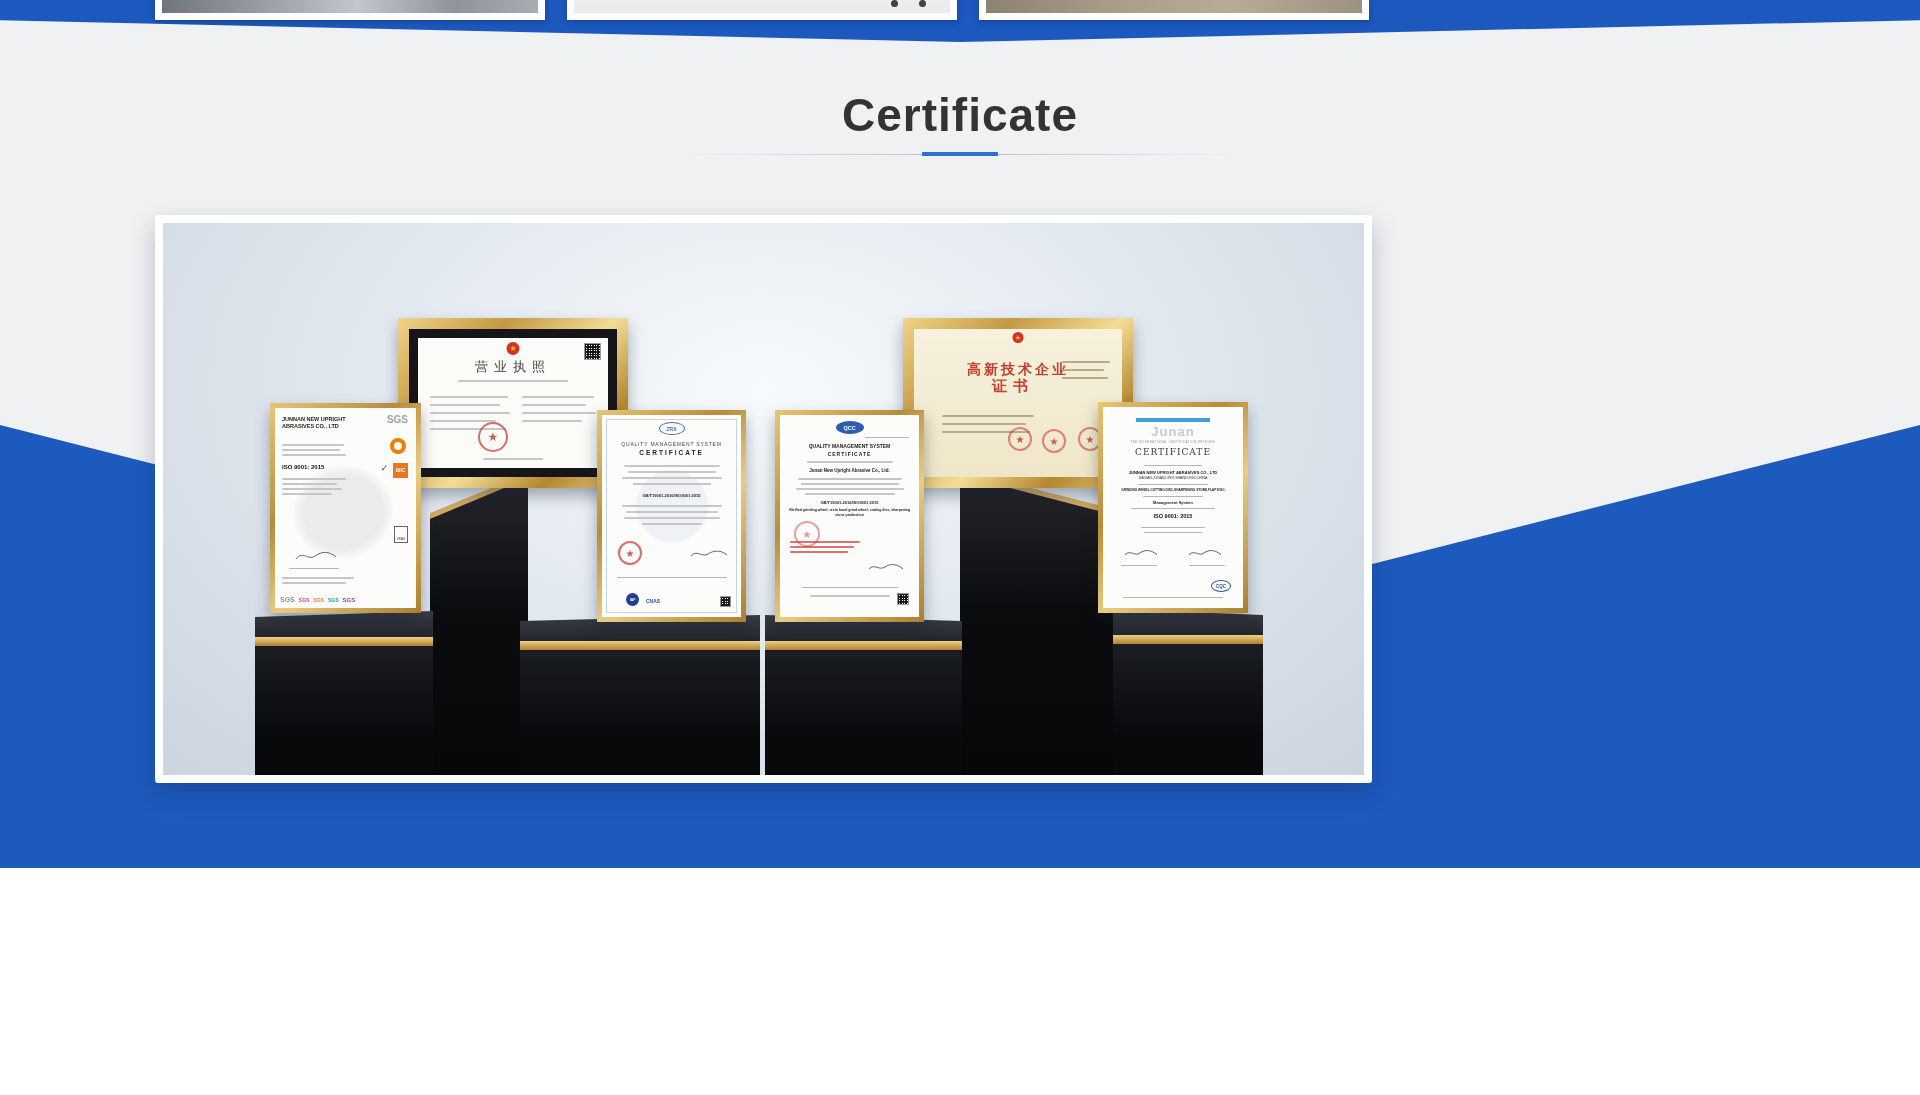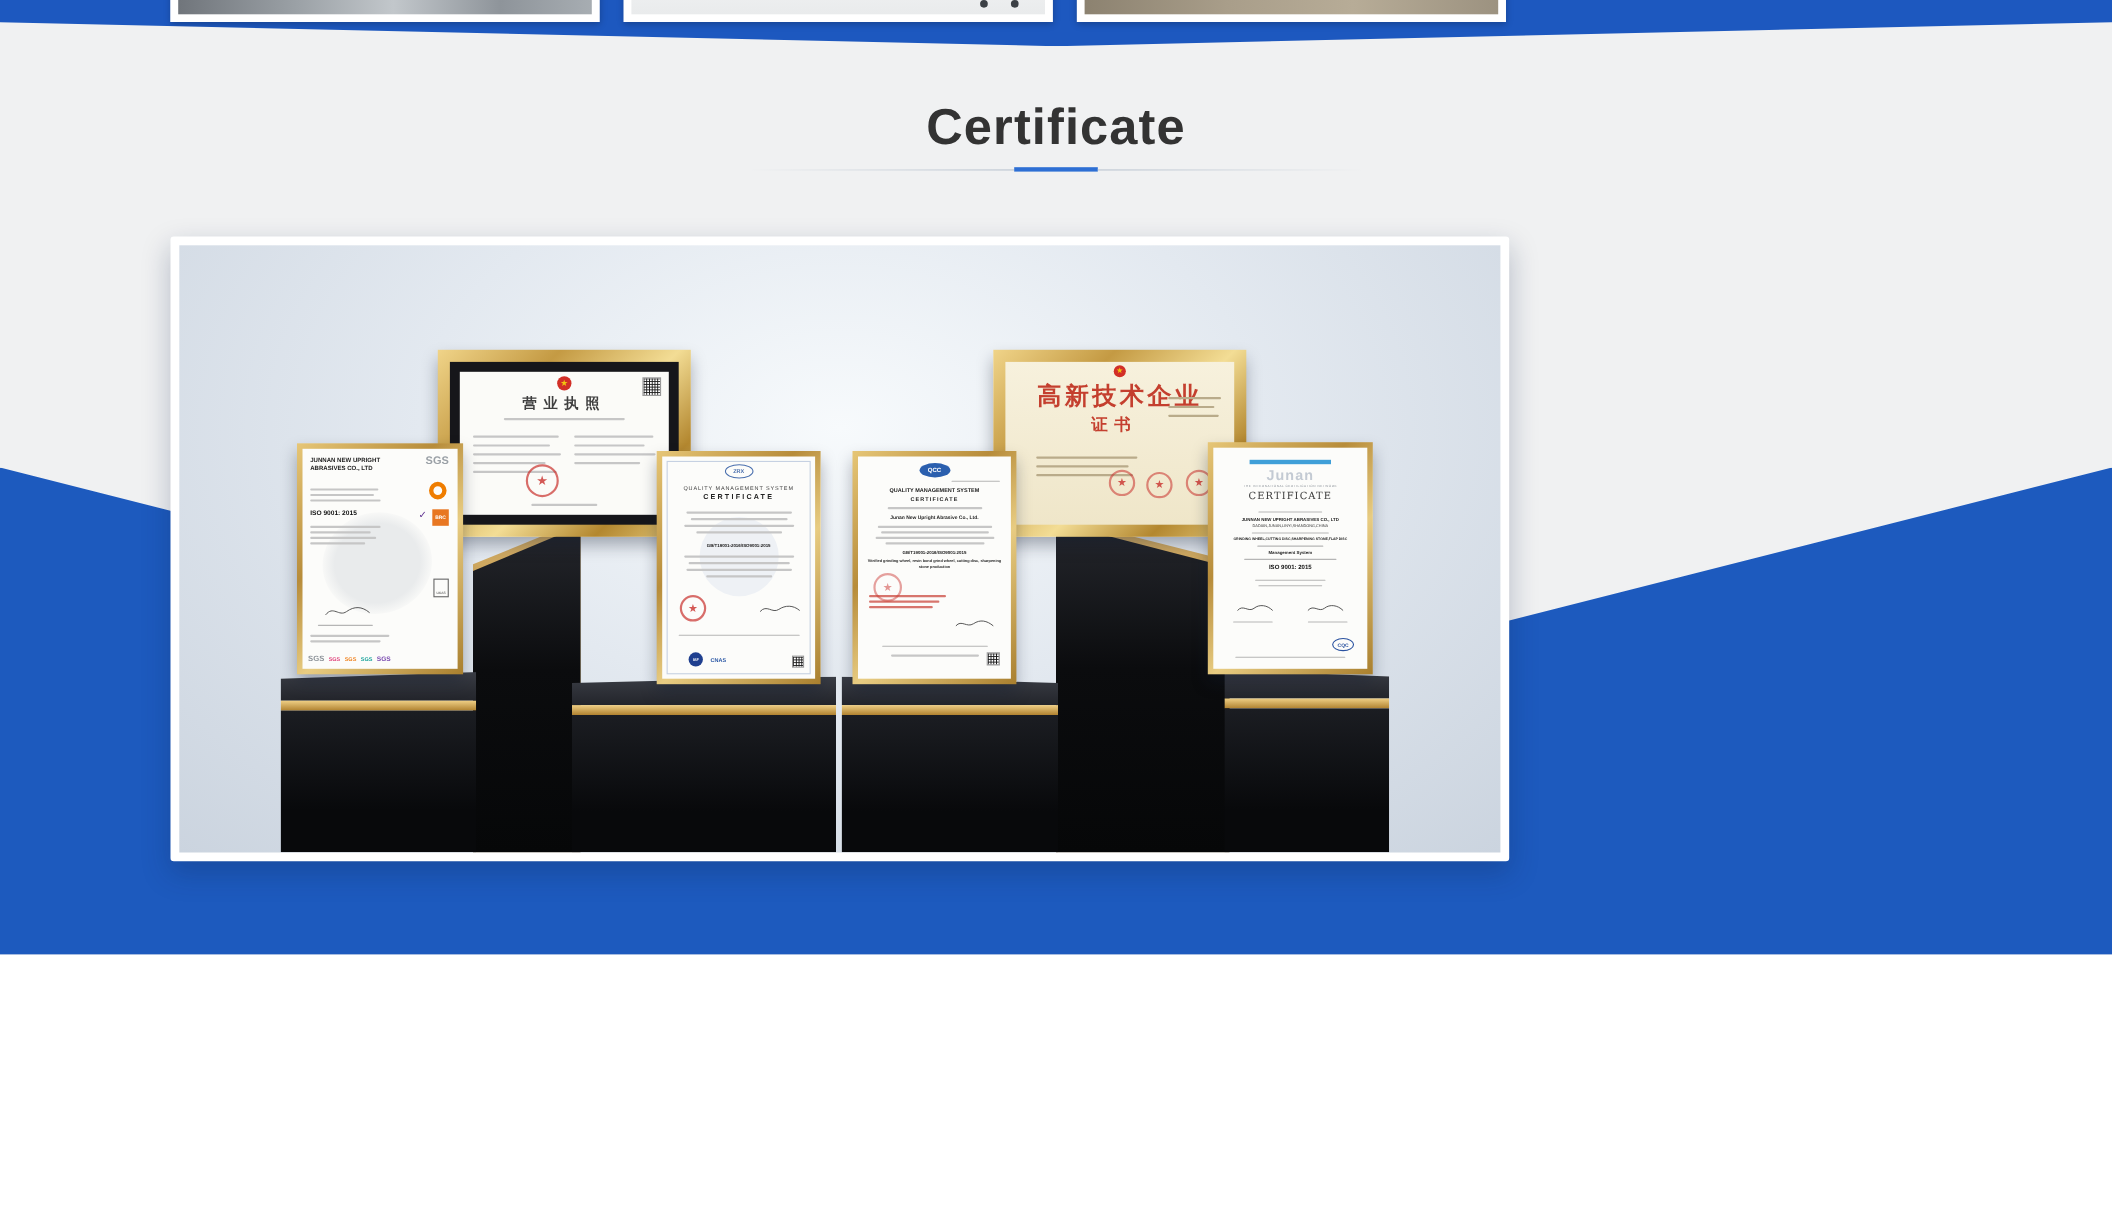--- a/index.html
+++ b/index.html
@@ -109,42 +109,42 @@
         </div>
         <div class="ped-tall rtl" style="left:797px;top:247px;width:158px;height:305px">
           <div class="gold-layer"></div>
           <div class="dark-layer"></div>
         </div>
 
         <div class="cert frame-ornate z2" style="left:235px;top:95px;width:230px;height:170px">
           <div class="paper mat">
             <div class="page-in">
               <div class="abs" style="left:50%;top:4px;transform:translateX(-50%);width:13px;height:13px;border-radius:50%;background:#d22f27;color:#f1c40f;font-size:8px;line-height:13px;text-align:center">★</div>
-              <div class="txt ctr serif" style="top:20px;font-size:13px;font-weight:700;letter-spacing:6px;color:#3f3f3f">营业执照</div>
+              <div class="txt ctr serif" style="top:20px;font-size:13px;font-weight:400;letter-spacing:6px;color:#3f3f3f">营业执照</div>
               <div class="qr" style="right:7px;top:5px;width:17px;height:17px"></div>
               <div class="bar ctr" style="top:42px;width:110px"></div>
               <div class="bar" style="left:12px;top:58px;width:78px"></div>
               <div class="bar" style="left:12px;top:66px;width:70px"></div>
               <div class="bar" style="left:12px;top:74px;width:80px"></div>
               <div class="bar" style="left:12px;top:82px;width:66px"></div>
               <div class="bar" style="left:12px;top:90px;width:76px"></div>
               <div class="bar" style="left:104px;top:58px;width:72px"></div>
               <div class="bar" style="left:104px;top:66px;width:64px"></div>
               <div class="bar" style="left:104px;top:74px;width:74px"></div>
               <div class="bar" style="left:104px;top:82px;width:60px"></div>
               <div class="stamp" style="left:60px;top:84px;width:30px;height:30px;font-size:12px">★</div>
               <div class="bar ctr" style="top:120px;width:60px"></div>
             </div>
           </div>
         </div>
 
         <div class="cert frame-ornate z2" style="left:740px;top:95px;width:230px;height:170px">
           <div class="paper cream">
             <div class="abs" style="left:50%;top:3px;transform:translateX(-50%);width:11px;height:11px;border-radius:50%;background:#d22f27;color:#f1c40f;font-size:7px;line-height:11px;text-align:center">★</div>
-            <div class="txt ctr serif" style="top:16px;font-size:22px;font-weight:700;letter-spacing:3px;color:#c43f2e">高新技术企业</div>
+            <div class="txt ctr serif" style="top:32px;font-size:14px;font-weight:700;letter-spacing:3px;color:#c43f2e">高新技术企业</div>
             <div class="txt serif" style="left:78px;top:48px;font-size:15px;font-weight:700;letter-spacing:6px;color:#c43f2e">证书</div>
             <div class="bar k" style="left:148px;top:32px;width:48px;height:1.5px"></div>
             <div class="bar k" style="left:148px;top:40px;width:42px;height:1.5px"></div>
             <div class="bar k" style="left:148px;top:48px;width:46px;height:1.5px"></div>
             <div class="bar k" style="left:28px;top:86px;width:92px;height:1.5px"></div>
             <div class="bar k" style="left:28px;top:94px;width:84px;height:1.5px"></div>
             <div class="bar k" style="left:28px;top:102px;width:88px;height:1.5px"></div>
             <div class="stamp" style="left:94px;top:98px;width:24px;height:24px;font-size:10px;border-color:rgba(201,48,44,.55)">★</div>
             <div class="stamp" style="left:128px;top:100px;width:24px;height:24px;font-size:10px;border-color:rgba(201,48,44,.55)">★</div>
             <div class="stamp" style="left:164px;top:98px;width:24px;height:24px;font-size:10px;border-color:rgba(201,48,44,.55)">★</div>

